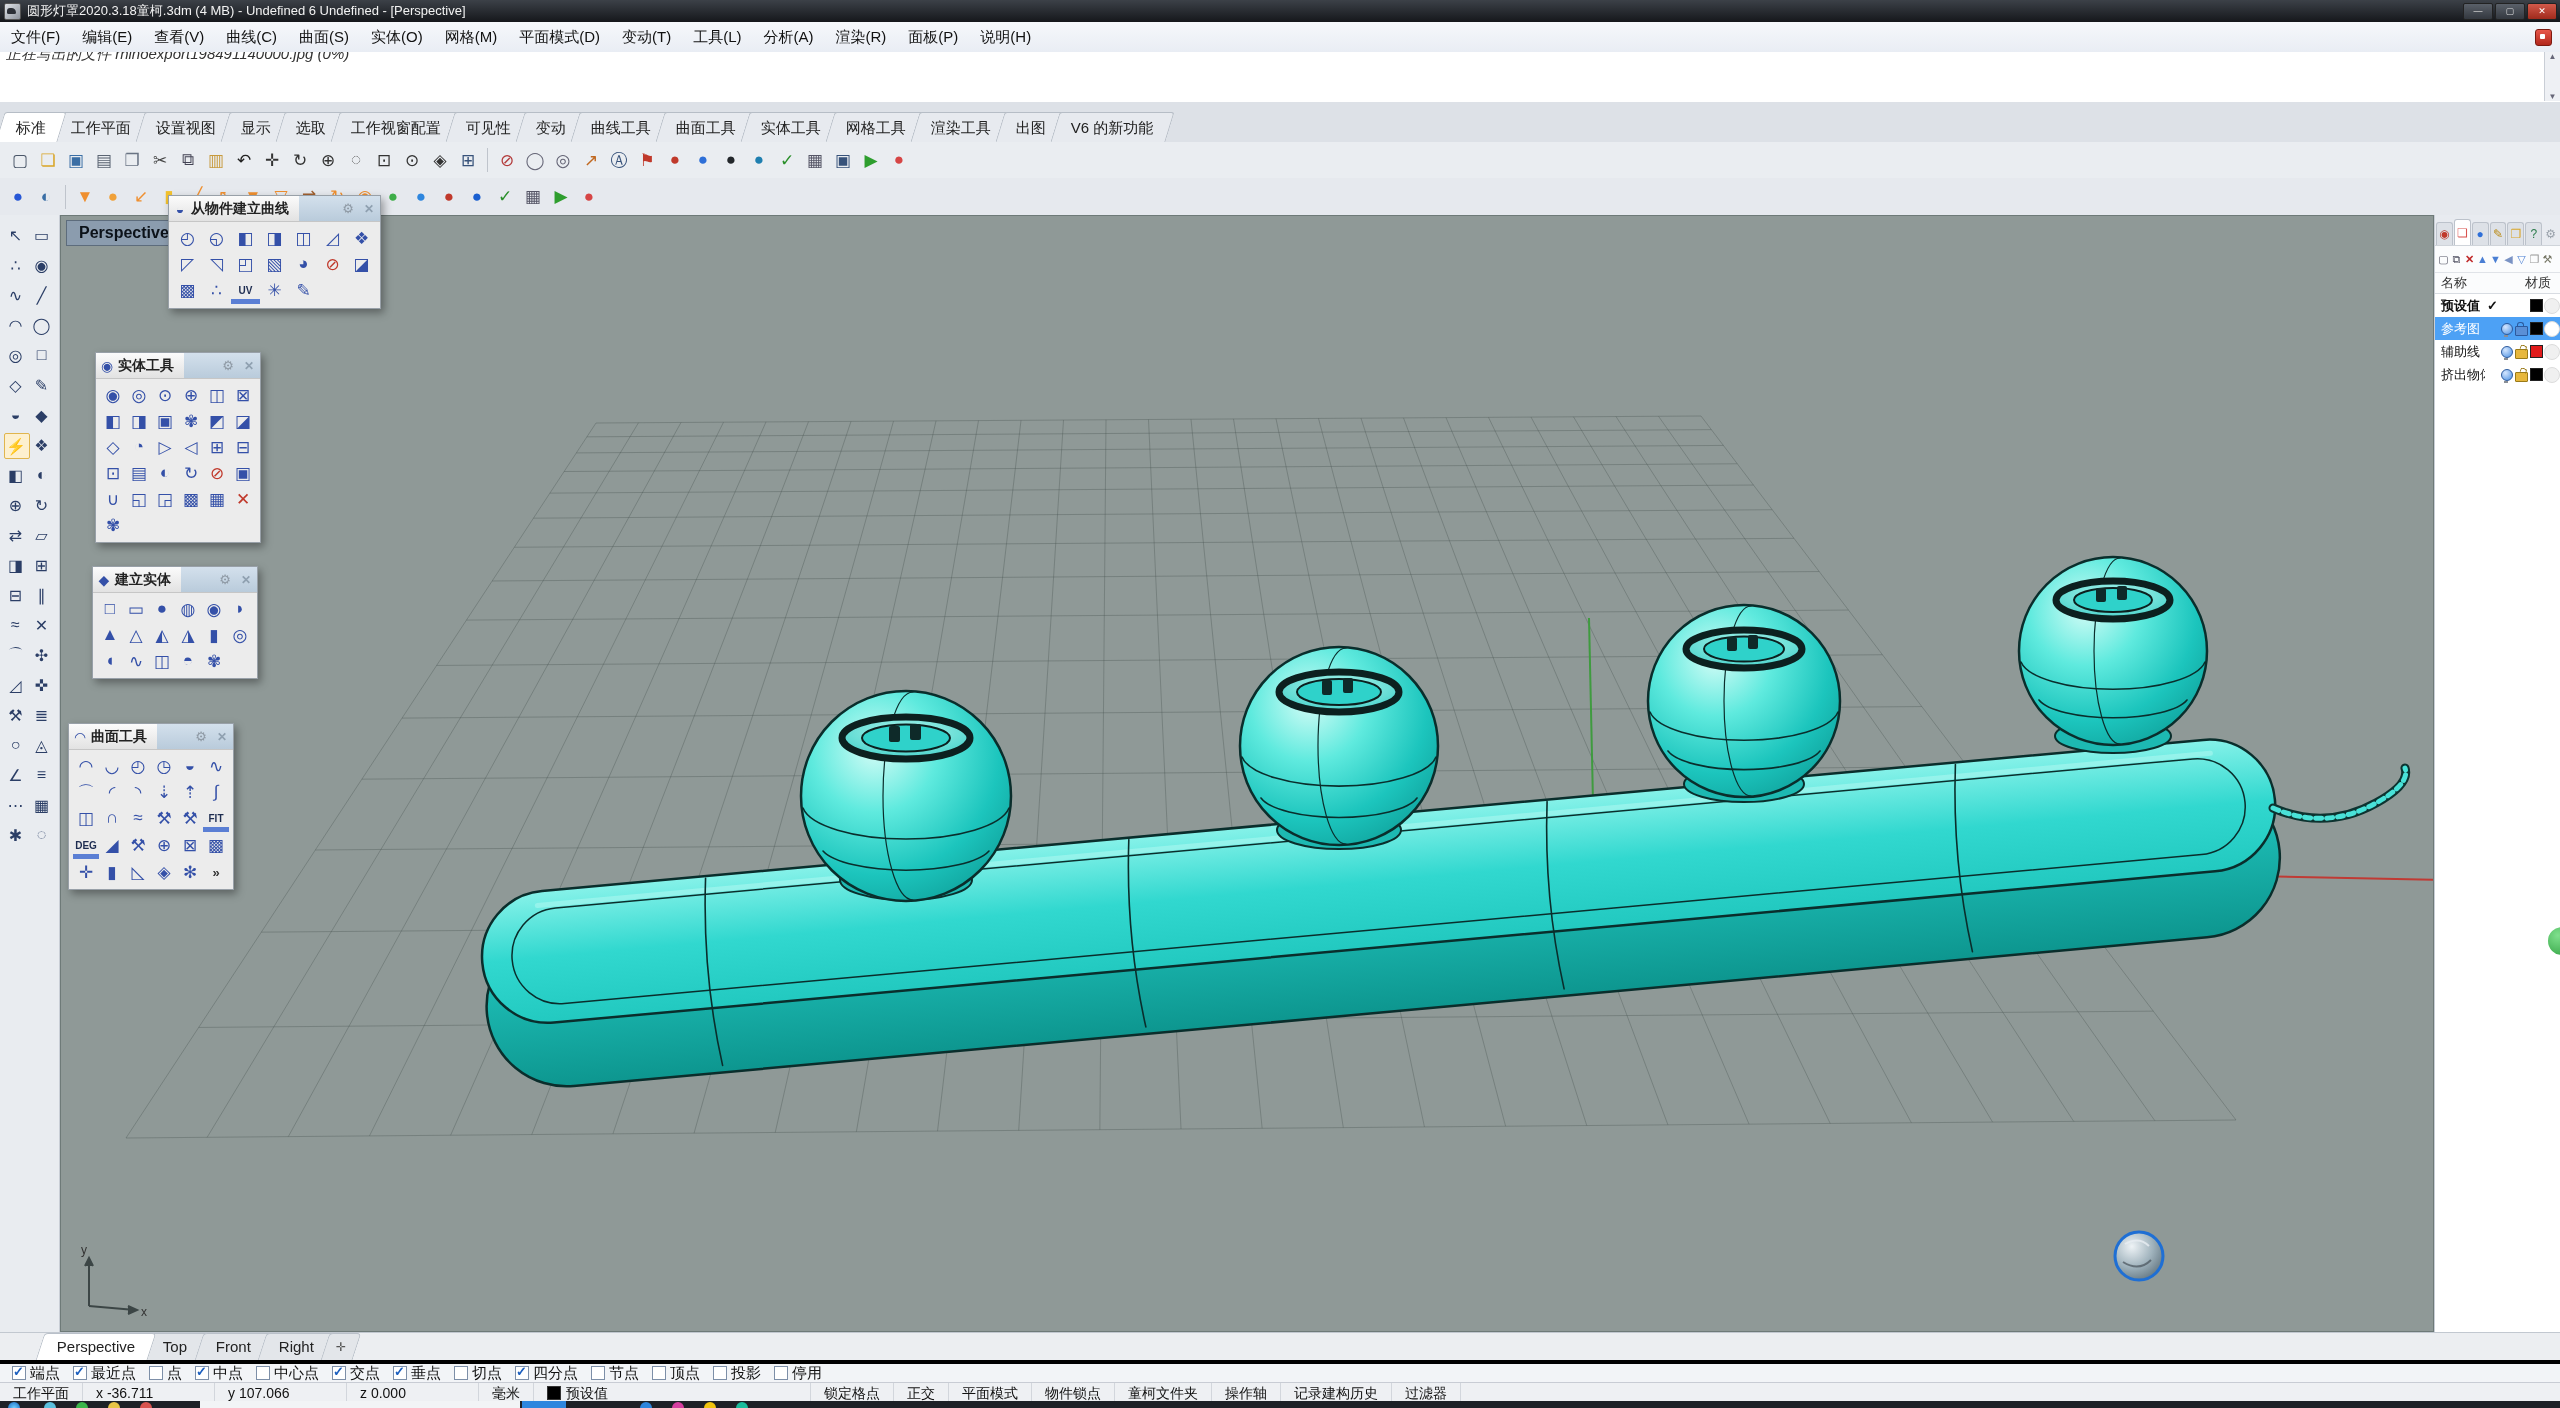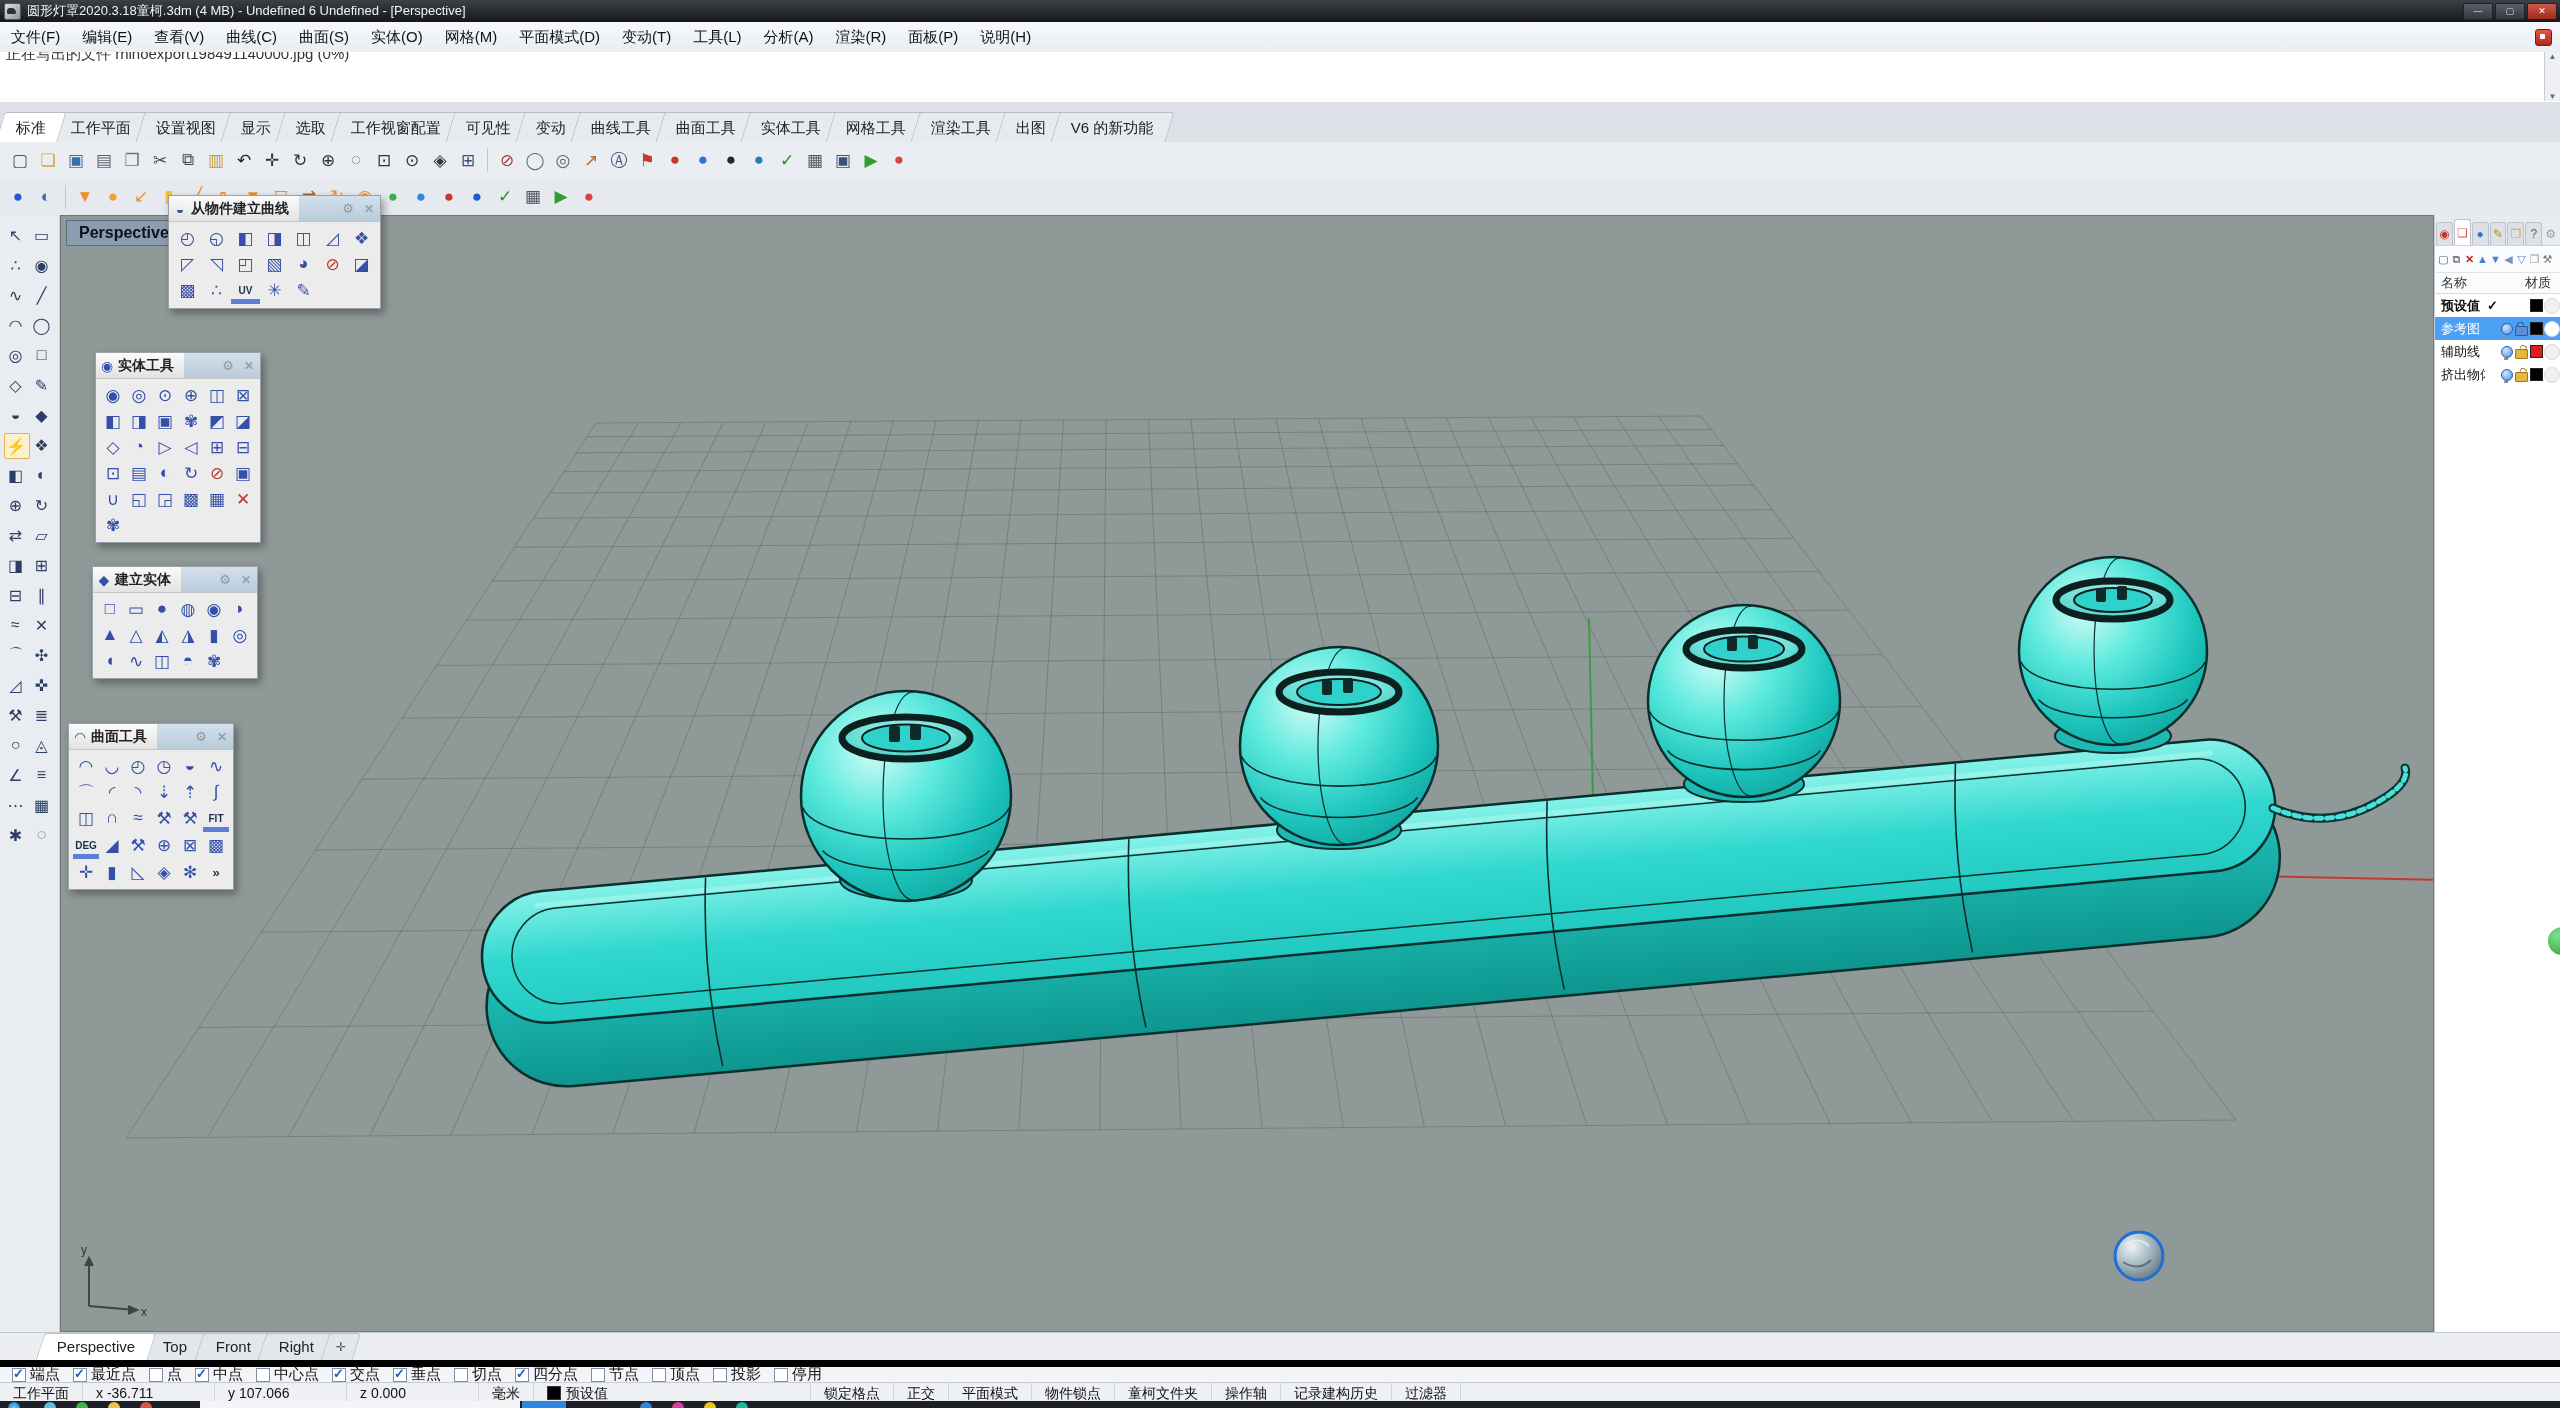--- a/index.html
+++ b/index.html
@@ -18,21 +18,21 @@
   
   #menubar{position:absolute;left:0;top:22px;width:2560px;height:30px;background:linear-gradient(#f6f8fb,#e9edf4);
     border-bottom:1px solid #c6ccd6;display:flex;align-items:center;font-size:15px;color:#111;}
   .menu-item{padding:3px 11px;}
   #menu-right-icon{margin-left:auto;margin-right:8px;width:15px;height:15px;border-radius:3px;
     background:linear-gradient(#e8574a,#b2271b);border:1px solid #7d1a10;position:relative;}
   #menu-right-icon::after{content:"";position:absolute;left:4px;top:4px;width:5px;height:5px;background:#fff;border-radius:1px;}
   
   #cmd{position:absolute;left:0;top:52px;width:2560px;height:50px;background:#fff;border-bottom:1px solid #b4bac4;
     font-size:15px;color:#1c1c1c;overflow:hidden;}
-  #cmd .clip{height:12px;overflow:hidden;}
+  #cmd .clip{height:12px;overflow:hidden;font-style:italic;}
   #cmd .clip div{margin-top:-7px;padding-left:6px;color:#333;}
   #cmd .l2{padding-left:6px;line-height:19px;}
   #cmd .lp{padding-left:6px;line-height:18px;display:flex;align-items:center;}
   #cursor{display:inline-block;width:1px;height:15px;background:#000;margin-left:3px;}
   #cmd-scroll{position:absolute;right:0;top:0;width:15px;height:49px;background:#eef0f4;border-left:1px solid #c9ced6;
     display:flex;flex-direction:column;justify-content:space-between;align-items:center;font-size:8px;color:#667;}
   
   #ribbon{position:absolute;left:0;top:102px;width:2560px;height:40px;background:#dde1e7;padding-top:0;
     border-bottom:1px solid #c2c8d0;display:flex;align-items:flex-end;}
   .rtab{height:29px;line-height:29px;padding:0 15px;margin-right:-7px;font-size:15px;color:#222;
@@ -101,21 +101,21 @@
   
   #vtabs{position:absolute;left:0;top:1332px;width:2560px;height:28px;background:#eceef1;border-top:1px solid #c2c8d0;
     display:flex;align-items:flex-end;padding-left:40px;box-sizing:border-box;}
   .vtab{height:26px;line-height:26px;padding:0 16px;margin-right:-6px;font-size:15px;color:#222;background:#e3e6ea;
     border:1px solid #b9c0c9;border-bottom:none;transform:skewX(-18deg);border-radius:4px 4px 0 0;}
   .vtab>span{display:block;transform:skewX(18deg);}
   .vtab.active{background:#fff;z-index:2;}
   .vtab.add{padding:0 10px;font-size:12px;color:#555;}
   
   #osnap{position:absolute;left:0;top:1360px;width:2560px;height:22px;background:#f2f4f7;display:flex;align-items:center;
-    padding-left:12px;font-size:15px;color:#111;box-sizing:border-box;border-top:7px solid #000000;}
+    padding-left:12px;font-size:15px;color:#111;box-sizing:border-box;border-top:4px solid #000000;}
   .oitem{display:flex;align-items:center;margin-right:13px;}
   .cb{width:14px;height:14px;background:#fff;border:1px solid #7d8fa8;margin-right:4px;position:relative;box-sizing:border-box;}
   .cb.on::after{content:"✓";position:absolute;left:0px;top:-3px;font-size:13px;font-weight:bold;color:#1c5fbf;}
   
   #statusbar{position:absolute;left:0;top:1382px;width:2560px;height:19px;background:#eef0f3;border-top:1px solid #c8ccd4;
     display:flex;font-size:14px;color:#111;}
   .scell{padding:0 13px;border-right:1px solid #d2d6dc;line-height:18px;display:flex;align-items:center;white-space:nowrap;}
   .scell.b{font-weight:normal;}
   .scell .ssw{width:12px;height:12px;border:1px solid #333;display:inline-block;margin-right:5px;}
   

